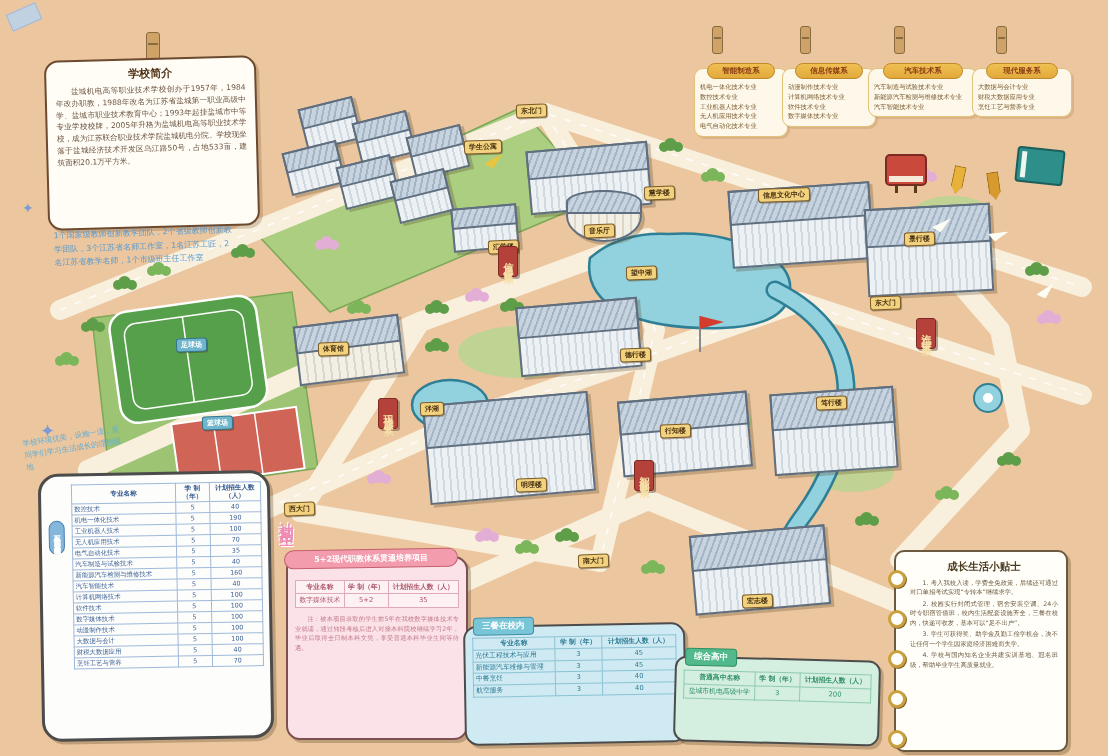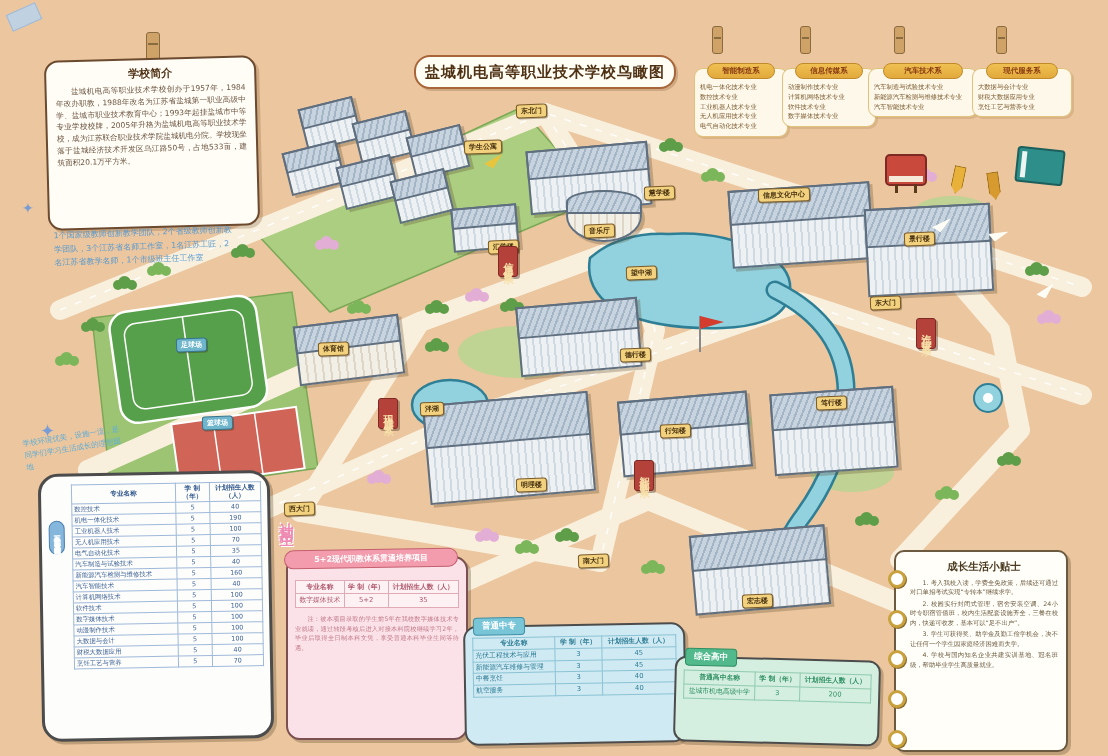--- a/index.html
+++ b/index.html
@@ -275,21 +275,20 @@
   <div class="plq" style="left:626px;top:266px;">望中湖</div>
   <div class="plq" style="left:420px;top:402px;">泮湖</div>
   <div class="plq blue" style="left:176px;top:338px;">足球场</div>
   <div class="plq blue" style="left:202px;top:416px;">篮球场</div>
 
   <div class="ribbon" style="left:498px;top:246px;">信息传媒系</div>
   <div class="ribbon" style="left:378px;top:398px;">现代服务系</div>
   <div class="ribbon" style="left:634px;top:460px;">智能制造系</div>
   <div class="ribbon" style="left:916px;top:318px;">汽车技术系</div>
 
-  <div class="title-pill">盐城机电高等职业技术学校鸟瞰图</div>
 
   <div class="peg" style="left:146px;top:32px;width:12px;height:30px;"></div>
   <div class="intro">
     <h3>学校简介</h3>
     <p>盐城机电高等职业技术学校创办于1957年，1984年改办职教，1988年改名为江苏省盐城第一职业高级中学、盐城市职业技术教育中心；1993年起挂盐城市中等专业学校校牌，2005年升格为盐城机电高等职业技术学校，成为江苏联合职业技术学院盐城机电分院。学校现坐落于盐城经济技术开发区乌江路50号，占地533亩，建筑面积20.1万平方米。</p>
   </div>
   <div class="faculty-note">1个国家级教师创新教学团队，2个省级教师创新教学团队，3个江苏省名师工作室，1名江苏工匠，2名江苏省教学名师，1个市级班主任工作室</div>
   <div class="campus-note">学校环境优美，设施一流，是同学们学习生活成长的理想园地</div>
   <div class="plan-label">计划招生</div>
   <span class="tape" style="left:8px;top:8px;"></span>
@@ -477,21 +476,21 @@
             <td>数字媒体技术</td>
             <td>5+2</td>
             <td>35</td>
           </tr>
         </tbody>
     </table>
     <div class="note">注：被本项目录取的学生前5年在我校数字媒体技术专业就读，通过转段考核后进入对接本科院校继续学习2年，毕业后取得全日制本科文凭，享受普通本科毕业生同等待遇。</div>
   </div>
 
   <div class="card sec">
-    <div class="tag">普通中专</div>
+    <div class="tag">三餐在校内</div>
     <table>
       <thead>
         <tr>
           <th>专业名称</th>
           <th>学 制（年）</th>
           <th>计划招生人数（人）</th>
         </tr>
       </thead>
       <tbody>
 

